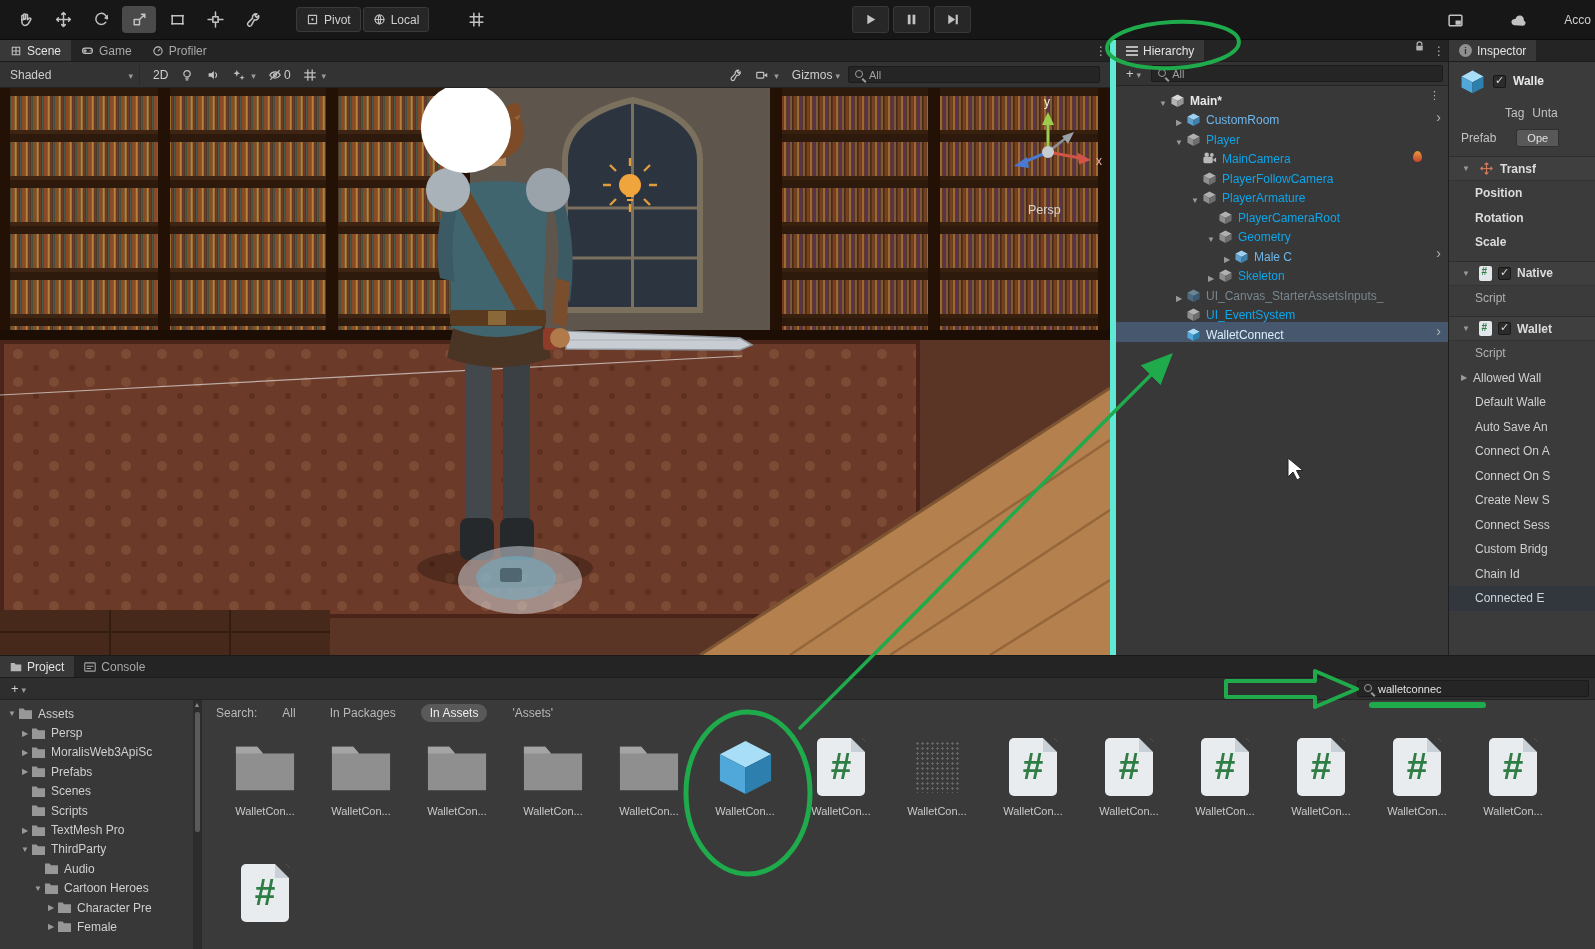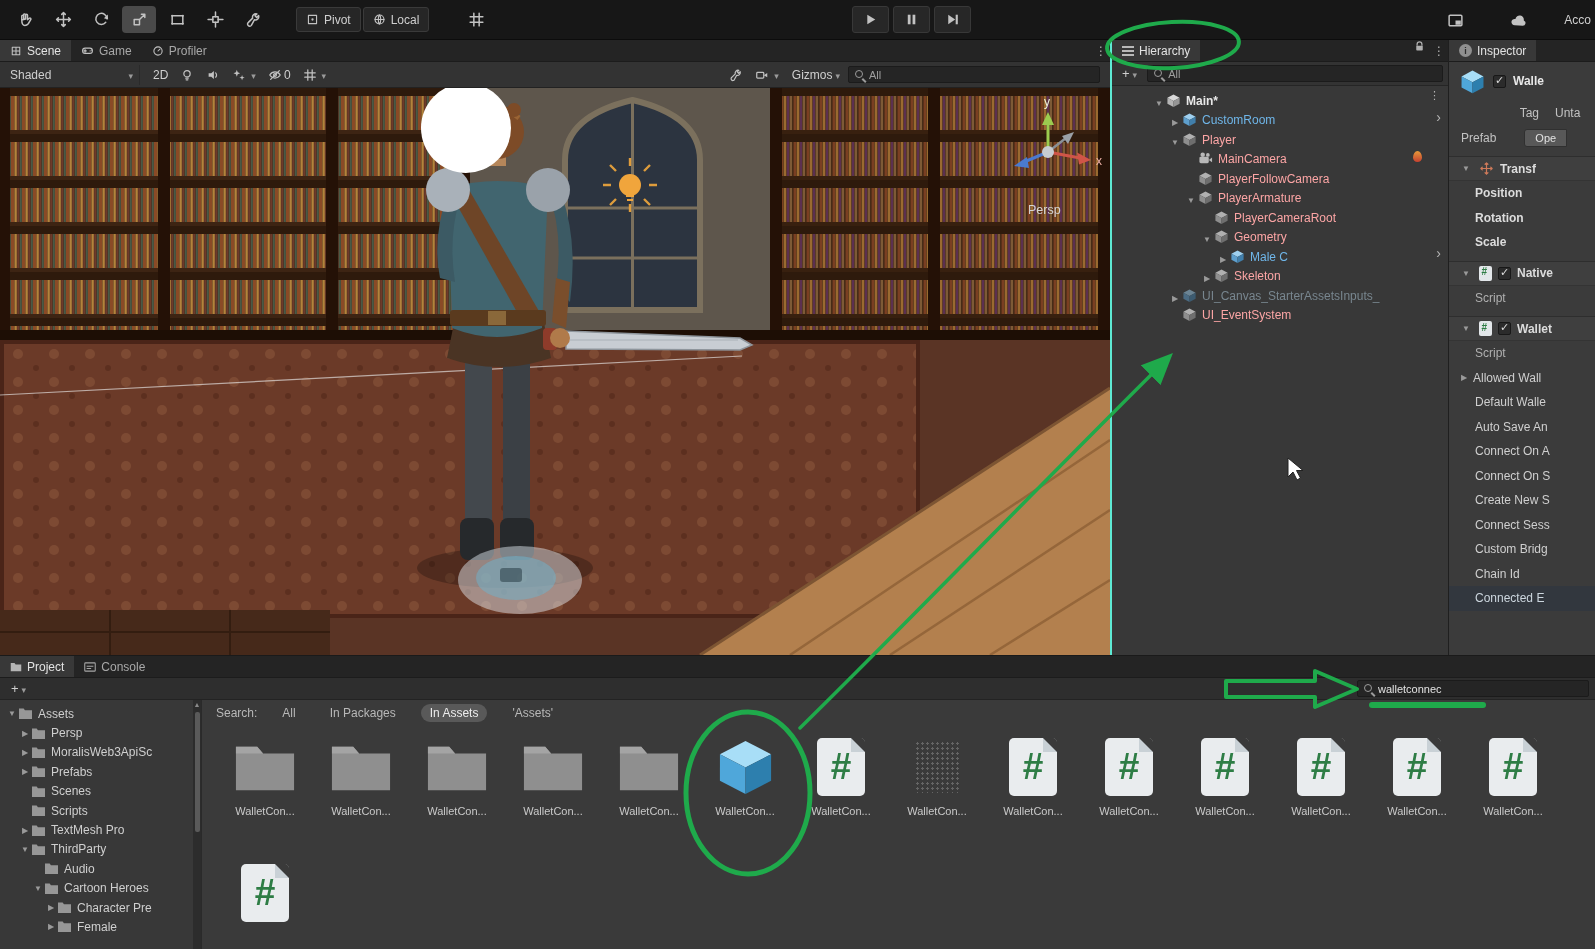--- a/index.html
+++ b/index.html
@@ -56,21 +56,21 @@
   .dd { display:flex; align-items:center; height:20px; padding:0 6px; color:#cfcfcf; cursor:pointer; }
   .dd.shaded { width:136px; justify-content:space-between; border-right:1px solid #2a2a2a; margin-right:6px; }
   .stbtn { display:flex; align-items:center; gap:2px; height:20px; padding:0 5px; background:transparent;
     border:none; color:#cfcfcf; font-size:12px; cursor:pointer; }
   .flexgap { flex:1; }
   .scene-search { width:252px; margin-right:6px; }
   .viewport { position:relative; width:1110px; height:567px; background:#221409; overflow:hidden; cursor:crosshair; }
 
   
   #hierarchy-panel { position:absolute; left:1110px; top:40px; width:338px; height:615px;
-    background:#383838; border-left:2px solid #5eead4; overflow:hidden; }
+    background:#383838; border-left:6px solid #5eead4; overflow:hidden; }
   .panel-toolbar { height:24px; background:#333333; border-bottom:1px solid #252525;
     display:flex; align-items:center; padding:0 5px; gap:5px; }
   .addbtn { display:flex; align-items:center; height:18px; padding:0 5px; background:transparent; border:none;
     color:#cfcfcf; font-size:13px; cursor:pointer; }
   .grow { flex:1; }
   .lock-ic { width:13px; height:13px; margin-right:4px; cursor:pointer; }
 
   .h-rows { padding-top:2px; }
   .h-row { position:relative; display:flex; align-items:flex-end; height:19.5px;
     padding-left:calc(40px + var(--d,0) * 16px); white-space:nowrap; cursor:pointer; }
@@ -78,21 +78,21 @@
   .expand-open > .tri::before { content:"\25BC"; }
   .expand-closed > .tri::before { content:"\25B6"; }
   .obj-ic { width:15px; height:15px; flex:0 0 15px; margin-right:5px; position:relative; }
   .obj-ic svg { width:15px; height:15px; }
   .obj-ic .cam { display:none; fill:#b8b8b8; }
   .icon-camera .cam { display:block; }
   .f-top { fill:#b0b0b0; } .f-left { fill:#8e8e8e; } .f-right { fill:#6e6e6e; }
   .icon-scene .f-top { fill:#d9d9d9; } .icon-scene .f-left { fill:#b5b5b5; } .icon-scene .f-right { fill:#969696; }
   .icon-prefab .f-top { fill:#9fd0ef; } .icon-prefab .f-left { fill:#5e9fcd; } .icon-prefab .f-right { fill:#417fab; }
   .icon-package .f-top { fill:#a8def7; } .icon-package .f-left { fill:#4fa7da; } .icon-package .f-right { fill:#2d7fae; }
-  .h-label { color:#fca5a5; }
+  .h-label { color:#0ea5e9; }
   .icon-scene .h-label { color:#e8e8e8; font-weight:bold; }
   .style-prefab .h-label { color:#6fb6e9; }
   .f-disabled .h-label { color:#78868f; }
   .f-disabled .obj-ic { opacity:.5; }
   .f-selected { background:#47586e; }
   .f-selected .h-label { color:#d9eefb; }
   .chev,.rmenu,.row-badge { display:none; }
   .f-chevron .chev { display:block; position:absolute; right:7px; top:0; color:#b5b5b5; font-size:14px; line-height:19px; }
   .chev::before { content:"\203A"; }
   .f-menu .rmenu { display:block; position:absolute; right:8px; top:0; color:#b5b5b5; }
@@ -106,22 +106,22 @@
   .info-ic { width:13px; height:13px; border-radius:50%; background:#8f8f8f; color:#2c2c2c;
     font-size:9px; font-weight:bold; display:flex; align-items:center; justify-content:center; flex:0 0 13px; }
   .info-ic::before { content:"i"; }
   .insp-head { display:flex; align-items:center; gap:7px; height:38px; padding-left:10px; }
   .big-cube svg { width:27px; height:27px; }
   .chk { width:13px; height:13px; flex:0 0 13px; background:#2b2b2b; border:1px solid #181818; border-radius:2px;
     position:relative; cursor:pointer; }
   .chk::after { content:"\2713"; position:absolute; left:1px; top:-2px; color:#dcdcdc; font-size:11px; }
   .obj-name { font-weight:bold; color:#e8e8e8; }
   .insp-row { display:flex; align-items:center; height:25px; color:#c2c2c2; }
-  .insp-row.tagrow { padding-left:56px; gap:16px;justify-content:center; }
-  .insp-row.prefabrow { padding-left:12px; gap:28px; }
+  .insp-row.tagrow { padding-left:56px; gap:8px; }
+  .insp-row.prefabrow { padding-left:12px; gap:20px; }
   .mini-btn { background:#585858; border:1px solid #303030; border-radius:3px 0 0 3px; color:#e2e2e2;
     height:18px; padding:0 10px; font-size:11px; cursor:pointer; }
   .comp-head { display:flex; align-items:center; gap:6px; height:25px; padding-left:10px;
     background:#3f3f3f; border-top:1px solid #2e2e2e; border-bottom:1px solid #343434; margin-top:6px; }
   .comp-head .tri { font-size:8px; }
   .comp-head .tri::before { content:"\25BC"; }
   .comp-title { font-weight:bold; color:#dcdcdc; }
   .tf-ic { width:15px; height:15px; }
   .mini-script { width:13px; height:15px; background:#e3e7ea; border-radius:2px; position:relative; flex:0 0 13px; }
   .mini-script::before { content:"#"; position:absolute; left:2.5px; top:0.5px; color:#2e7d45; font-size:10px; font-weight:bold; }
@@ -677,20 +677,35 @@
           <svg class="cube" viewBox="0 0 16 16">
             <polygon class="f-top" points="8,1.5 14.5,5 8,8.5 1.5,5"></polygon>
             <polygon class="f-left" points="1.5,5 8,8.5 8,15 1.5,11.5"></polygon>
             <polygon class="f-right" points="14.5,5 8,8.5 8,15 14.5,11.5"></polygon>
           </svg>
 
         </span>
         <span class="h-label">UI_EventSystem</span>
 
       </div>
+      <div class="h-row icon-package f-selected f-chevron" style="--d: 1;">
+        <span class="tri"></span>
+        <span class="obj-ic">
+          <svg class="cube" viewBox="0 0 16 16">
+            <polygon class="f-top" points="8,1.5 14.5,5 8,8.5 1.5,5"></polygon>
+            <polygon class="f-left" points="1.5,5 8,8.5 8,15 1.5,11.5"></polygon>
+            <polygon class="f-right" points="14.5,5 8,8.5 8,15 14.5,11.5"></polygon>
+          </svg>
+
+        </span>
+        <span class="h-label">WalletConnect</span>
+
+        <span class="chev"></span>
+
+      </div>
     </div>
 </div>
 
 <div id="inspector-panel">
   <div class="tabbar">
     <div class="tab active">
       <span class="info-ic"></span>
       <span>Inspector</span>
     </div>
   </div>

